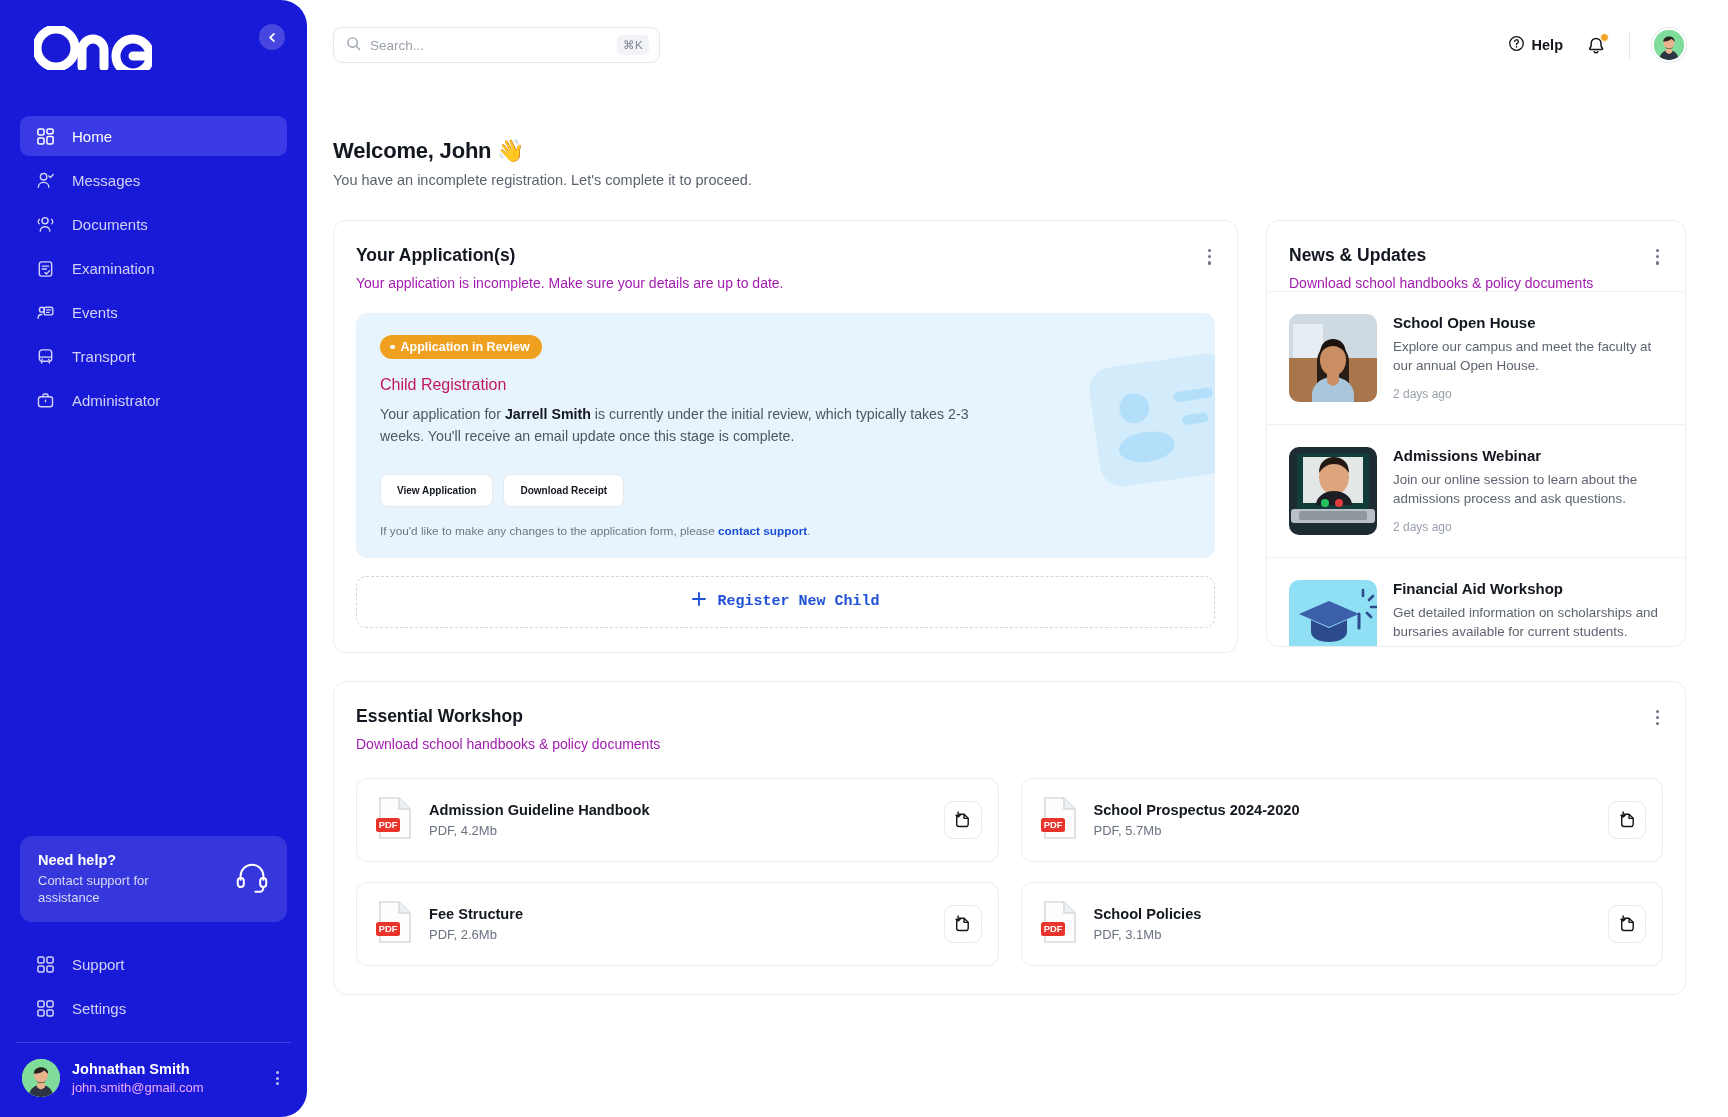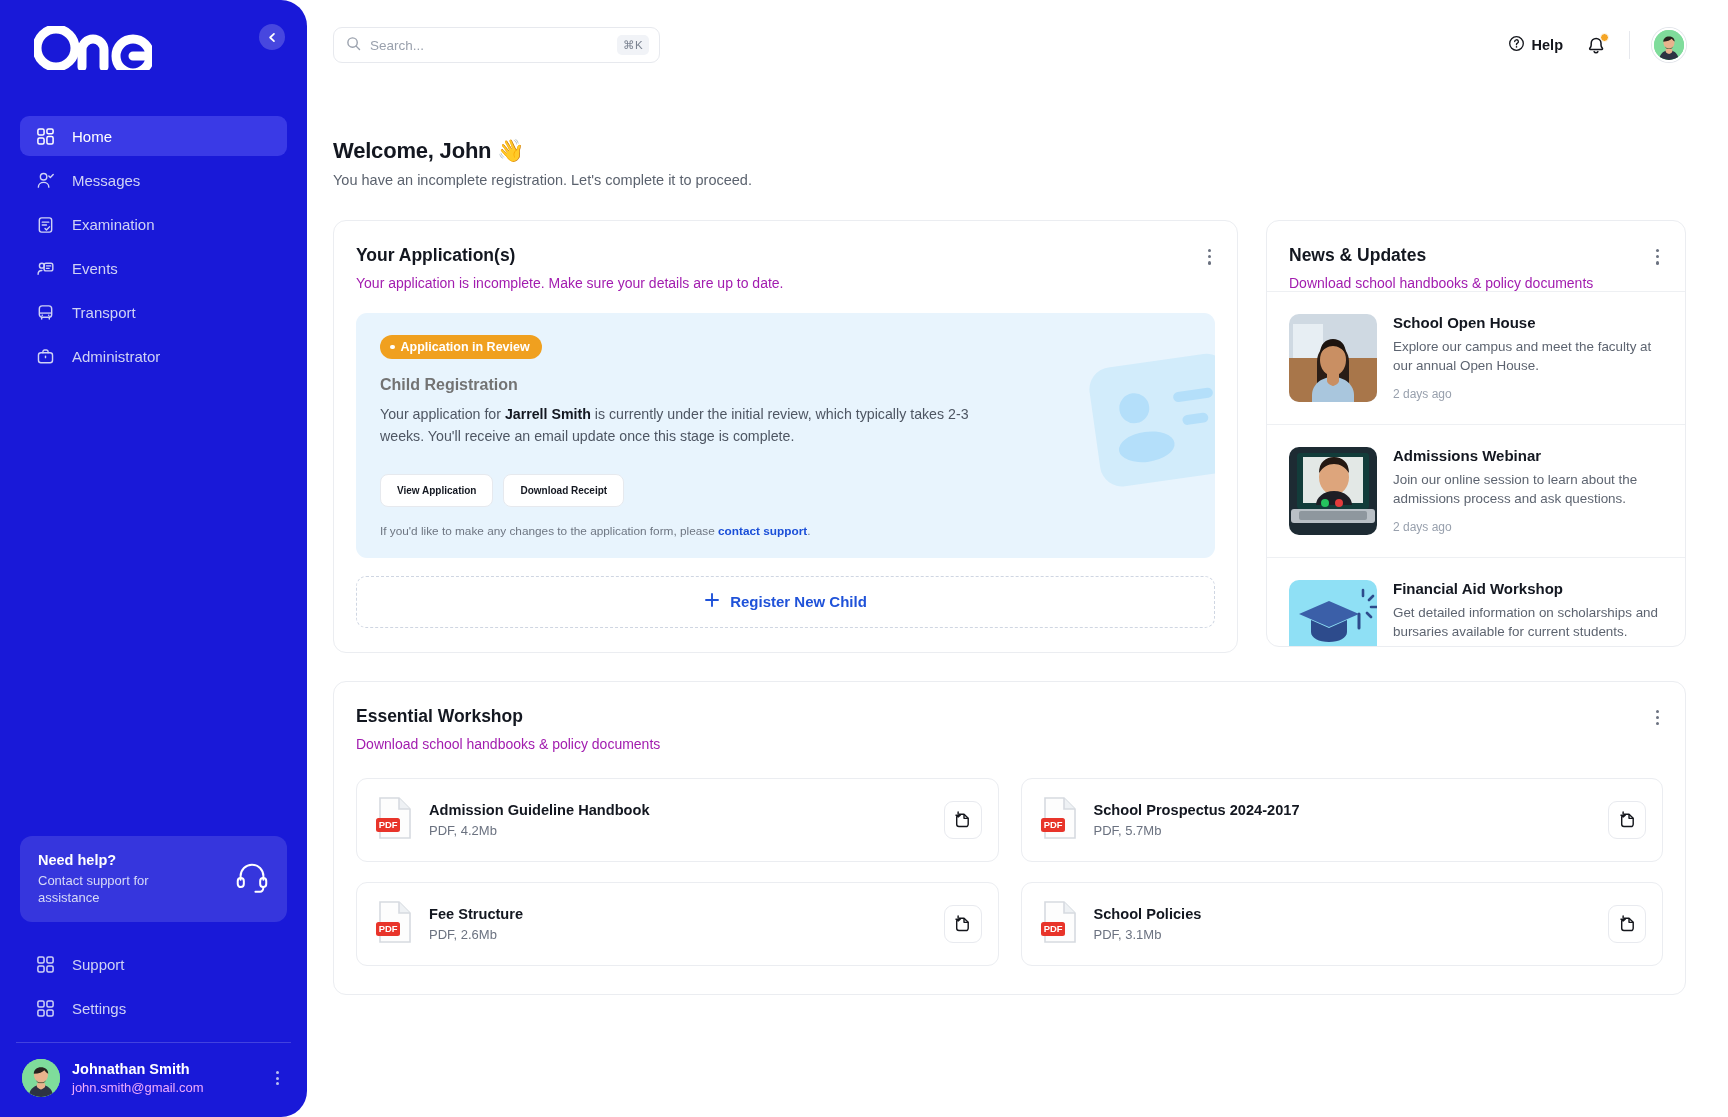--- a/index.html
+++ b/index.html
@@ -154,39 +154,39 @@
     padding: 22px 24px 20px 24px;
     position: relative; overflow: hidden;
   }
   .badge {
     display:inline-flex; align-items:center; gap:6px;
     background:#f0a01f; color:#fff;
     font-size: 12.5px; font-weight: 600;
     border-radius: 999px; padding: 5px 12px 5px 10px;
   }
   .badge i { width:4.5px;height:4.5px;border-radius:50%;background:#fff;display:block;}
-  .app-h { font-size: 16px; font-weight: 700; color:#737373; margin-top: 17px;}
+  .app-h { font-size: 16px; font-weight: 400; color:#be185d; margin-top: 17px;}
   .app-p { font-size: 14.2px; color:#4e5663; line-height:1.58; margin-top: 9px; max-width: 620px;}
   .app-p b { color:#131720; font-weight: 700;}
   .app-btns { display:flex; gap: 10px; margin-top: 26px;}
   .btn-w {
     background:#fff; border:1px solid #e6e9ee; border-radius:8px;
     font-size: 10px; font-weight: 600; color:#131720;
     padding: 10px 16px; cursor:pointer;
     font-family: "Liberation Sans", sans-serif;
   }
   .app-note { font-size: 11.8px; color:#6e7682; margin-top: 17px;}
   .app-note a { color:#1b4fd8; font-weight: 700; text-decoration: none;}
   .deco { position:absolute; right:-14px; top:22px; opacity:1; pointer-events:none;}
 
   .register-btn {
     margin-top: 18px; height: 52px;
     border: 1.6px dashed #cfd6e2; border-radius: 10px;
     display:flex; align-items:center; justify-content:center; gap:10px;
-    color:#1f52d9; font-size:15px; font-weight:700; cursor:pointer;
+    color:#1f52d9; font-size:15px; font-weight:700; cursor:pointer;font-family:Liberation Mono, monospace;
   }
 
   .news-head { padding: 0 22px; }
   .news-item { display:flex; gap: 16px; padding: 22px 22px; border-top:1px solid #eef0f3;}
   .news-item:first-of-type { border-top: 1px solid #eef0f3; margin-top: 22px;}
   .thumb { width: 88px; height: 88px; border-radius: 10px; flex:0 0 88px; overflow:hidden; position:relative;}
   .news-t { font-size: 15px; font-weight: 700; color:#131720;}
   .news-d { font-size: 13.4px; color:#5d6470; line-height:1.45; margin-top:6px;}
   .news-time { font-size: 12px; color:#98a0ad; margin-top: 11px;}
 
@@ -242,20 +242,31 @@
       <span class="nav-icon">
         <svg width="19" height="19" viewBox="0 0 20 20">
             <circle cx="8" cy="6" r="3.4" fill="none" stroke="currentColor" stroke-width="1.5"></circle>
             <path d="M2.5 17c0-3.1 2.5-5 5.5-5s5.5 1.9 5.5 5" fill="none" stroke="currentColor" stroke-width="1.5" stroke-linecap="round"></path>
             <path d="M13.5 5.2l1.6 1.6 3-3.2" fill="none" stroke="currentColor" stroke-width="1.5" stroke-linecap="round" stroke-linejoin="round"></path>
           </svg>
       </span>
       <span>Messages</span>
     </div>
 
+    <div class="nav-item">
+      <span class="nav-icon">
+        <svg width="19" height="19" viewBox="0 0 20 20">
+            <circle cx="9.5" cy="6" r="3.2" fill="none" stroke="currentColor" stroke-width="1.5"></circle>
+            <path d="M4.5 17c0-2.9 2.3-4.7 5-4.7s5 1.8 5 4.7" fill="none" stroke="currentColor" stroke-width="1.5" stroke-linecap="round"></path>
+            <path d="M3.6 4.6A3 3 0 0 0 2.4 7a3 3 0 0 0 1 2.2" fill="none" stroke="currentColor" stroke-width="1.4" stroke-linecap="round"></path>
+            <path d="M16.4 4.6A3 3 0 0 1 17.6 7a3 3 0 0 1-1 2.2" fill="none" stroke="currentColor" stroke-width="1.4" stroke-linecap="round"></path>
+          </svg>
+      </span>
+      <span>Documents</span>
+    </div>
 
     <div class="nav-item">
       <span class="nav-icon">
         <svg width="19" height="19" viewBox="0 0 20 20">
             <rect x="3.5" y="3" width="13" height="15" rx="2.4" fill="none" stroke="currentColor" stroke-width="1.5"></rect>
             <path d="M6.6 7.5h6.8M6.6 10.6h4.4" stroke="currentColor" stroke-width="1.5" stroke-linecap="round"></path>
             <path d="M9.5 14.3l1.5 1.5 3.2-3.3" fill="none" stroke="currentColor" stroke-width="1.5" stroke-linecap="round" stroke-linejoin="round"></path>
           </svg>
       </span>
       <span>Examination</span>
@@ -585,21 +596,21 @@
         <div class="doc-row">
           <span>
             <svg width="40" height="46" viewBox="0 0 40 46">
                 <path d="M5 3h19l11 11v29H5z" fill="#fdfdfd" stroke="#d6dae0" stroke-width="1.6"></path>
                 <path d="M24 3v11h11" fill="#eef1f4" stroke="#d6dae0" stroke-width="1.6"></path>
                 <rect x="1" y="23" width="24" height="14" rx="2.5" fill="#e8342a"></rect>
                 <text x="13" y="33.3" font-family="Liberation Sans, sans-serif" font-size="9.4" font-weight="bold" fill="#fff" text-anchor="middle">PDF</text>
               </svg>
           </span>
           <div>
-            <div class="doc-name">School Prospectus 2024-2017</div>
+            <div class="doc-name">School Prospectus 2024-2020</div>
             <div class="doc-meta">PDF, 5.7Mb</div>
           </div>
           <div class="dl-btn">
             <svg width="19" height="19" viewBox="0 0 20 20">
                 <path d="M6.2 4.4h5.4l4.4 4.4v6.3a2.3 2.3 0 0 1-2.3 2.3H6.2a2.3 2.3 0 0 1-2.3-2.3V6.7" fill="none" stroke="#14161c" stroke-width="1.5" stroke-linejoin="round"></path>
                 <path d="M11.6 4.4v4.4H16" fill="none" stroke="#14161c" stroke-width="1.5" stroke-linejoin="round"></path>
                 <path d="M5.4 2v5.4M3.2 5.4l2.2 2 2.2-2" fill="none" stroke="#14161c" stroke-width="1.5" stroke-linecap="round" stroke-linejoin="round"></path>
               </svg>
           </div>
         </div>

